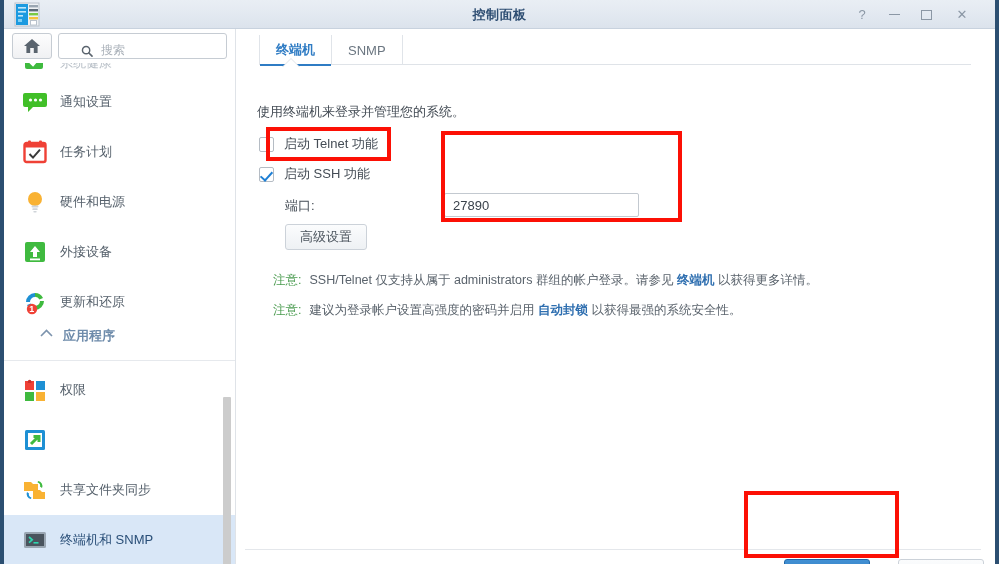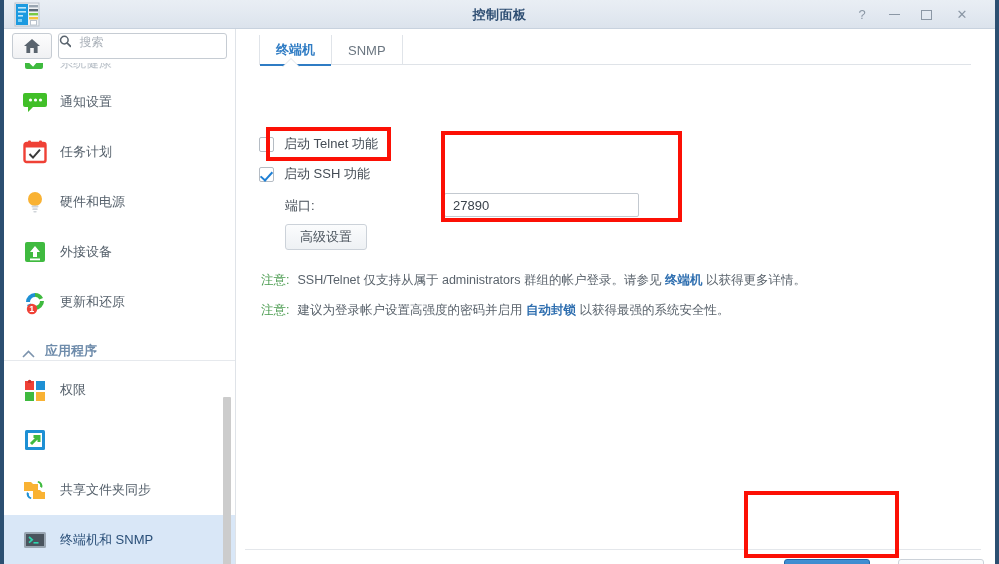--- a/index.html
+++ b/index.html
@@ -63,21 +63,21 @@
   #home-button {
     width: 40px; height: 26px;
     border: 1px solid #c6ccd3; border-radius: 3px;
     background: linear-gradient(to bottom,#fdfdfd,#f0f1f3);
     display: flex; align-items: center; justify-content: center;
   }
   #search-wrap {
     flex: 1; height: 26px;
     border: 1px solid #c6ccd3; border-radius: 3px;
     background: #fff;
-    display: flex; align-items: flex-start; padding: 0 0; gap: 6px;
+    display: flex; align-items: flex-end; padding: 0 22px; gap: 6px;
   }
   #search-input {
     border: none; outline: none; width: 100%;
     font-size: 12px; color: #333;
     font-family: "Liberation Sans", sans-serif;
     background: transparent;
   }
   #search-input::placeholder { color: #aab1b9; }
 
   #nav-list {
@@ -89,22 +89,22 @@
     height: 50px;
     display: flex; align-items: center;
     padding-left: 18px; gap: 12px;
   }
   .nav-item.selected { background: #d9e7f7; }
   .nav-label { font-size: 13px; color: #55606b; white-space: nowrap; }
   .nav-item.selected .nav-label { color: #2a4f78; }
   .nav-icon { width: 26px; height: 26px; position: relative; flex: 0 0 26px; }
 
   .section-head {
-    height: 34px; display: flex; align-items: flex-end; gap: 10px;
-    padding-left: 18px;
+    height: 34px; display: flex; align-items: flex-start; gap: 10px;
+    padding-left: 36px;
     border-bottom: 1px solid #e6e9ed;
     margin-bottom: 4px;
   }
   .section-head .chev { color: #7c93ad; font-size: 11px; }
   .section-head .section-label { font-size: 13px; color: #6f8cab; font-weight: bold; }
 
   #sb-scroll-track {
     position: absolute; right: 3px; top: 340px; width: 9px; height: 224px;
   }
   #sb-scroll-thumb {
@@ -198,21 +198,21 @@
   #advanced-button {
     position: absolute; left: 48px; top: 195px;
     height: 26px; padding: 0 14px;
     border: 1px solid #ccd2d9; border-radius: 3px;
     background: linear-gradient(to bottom,#fbfcfd,#eef1f4);
     font-size: 13px; color: #4c555e;
     font-family: "Liberation Sans", sans-serif;
   }
 
   .note {
-    position: absolute; left: 24px;
+    position: absolute; left: 36px;
     font-size: 12.5px; color: #5a636c;
     white-space: nowrap;
   }
   #note1 { top: 243px; }
   #note2 { top: 273px; }
   .note-tag { color: #4a9b4f; margin-right: 8px; }
   .note-link { color: #2f6fb0; font-weight: bold; }
 
   
   #footer-sep {
@@ -447,20 +447,21 @@
       <div class="tab active">
         <span>终端机</span>
       </div>
       <div class="tab">
         <span>SNMP</span>
       </div>
     </div>
     <div id="tab-arrow-outline"></div>
     <div id="tab-arrow"></div>
 
+    <div id="intro">使用终端机来登录并管理您的系统。</div>
 
     <div class="cb-row" id="row-telnet">
       <span class="cbox"></span>
       <span class="cb-label">启动 Telnet 功能</span>
     </div>
 
     <div class="cb-row" id="row-ssh">
       <span class="cbox checked"></span>
       <span class="cb-label">启动 SSH 功能</span>
     </div>

